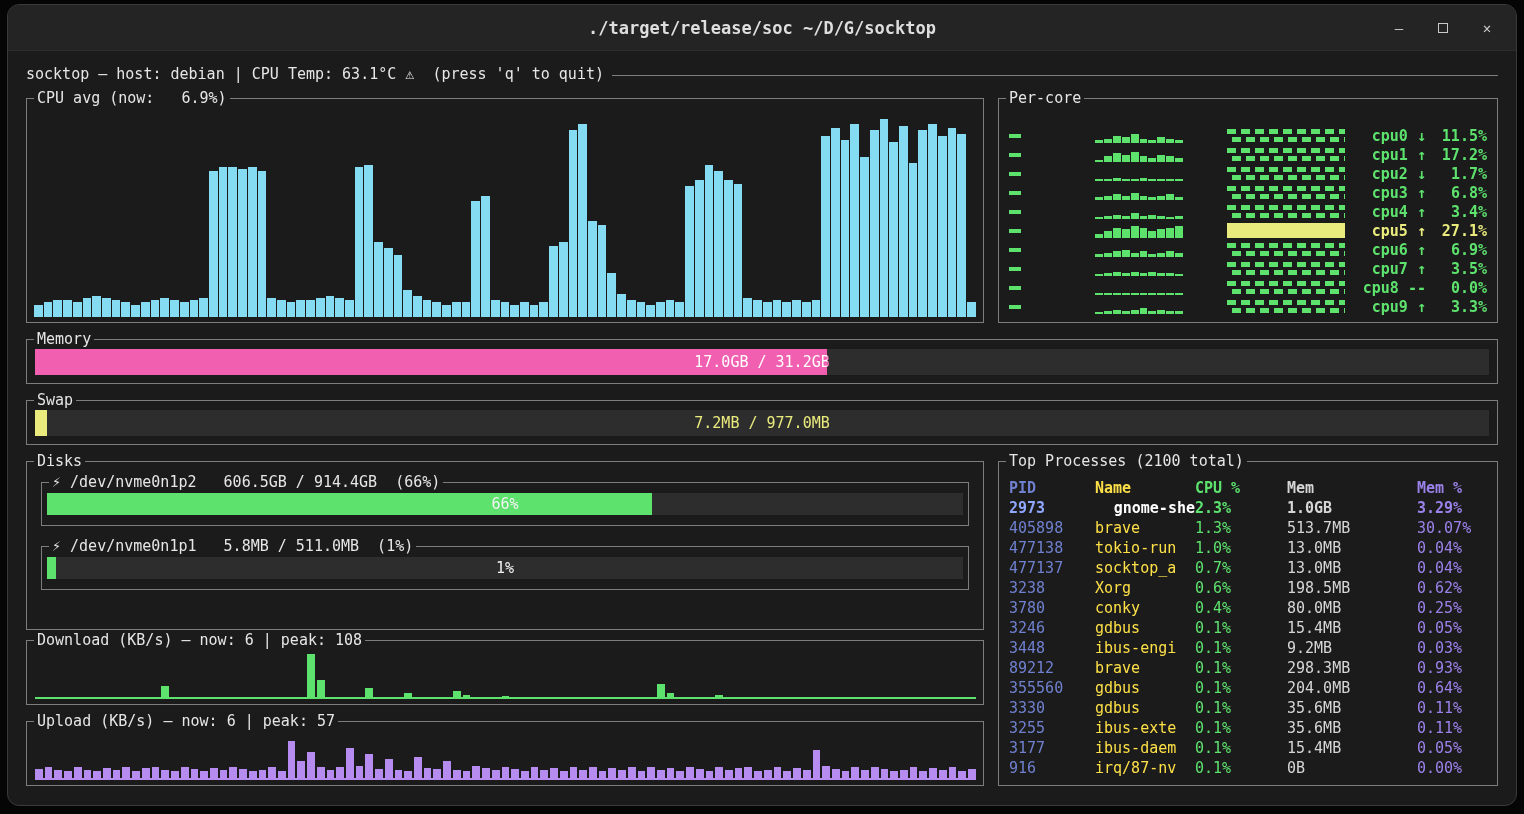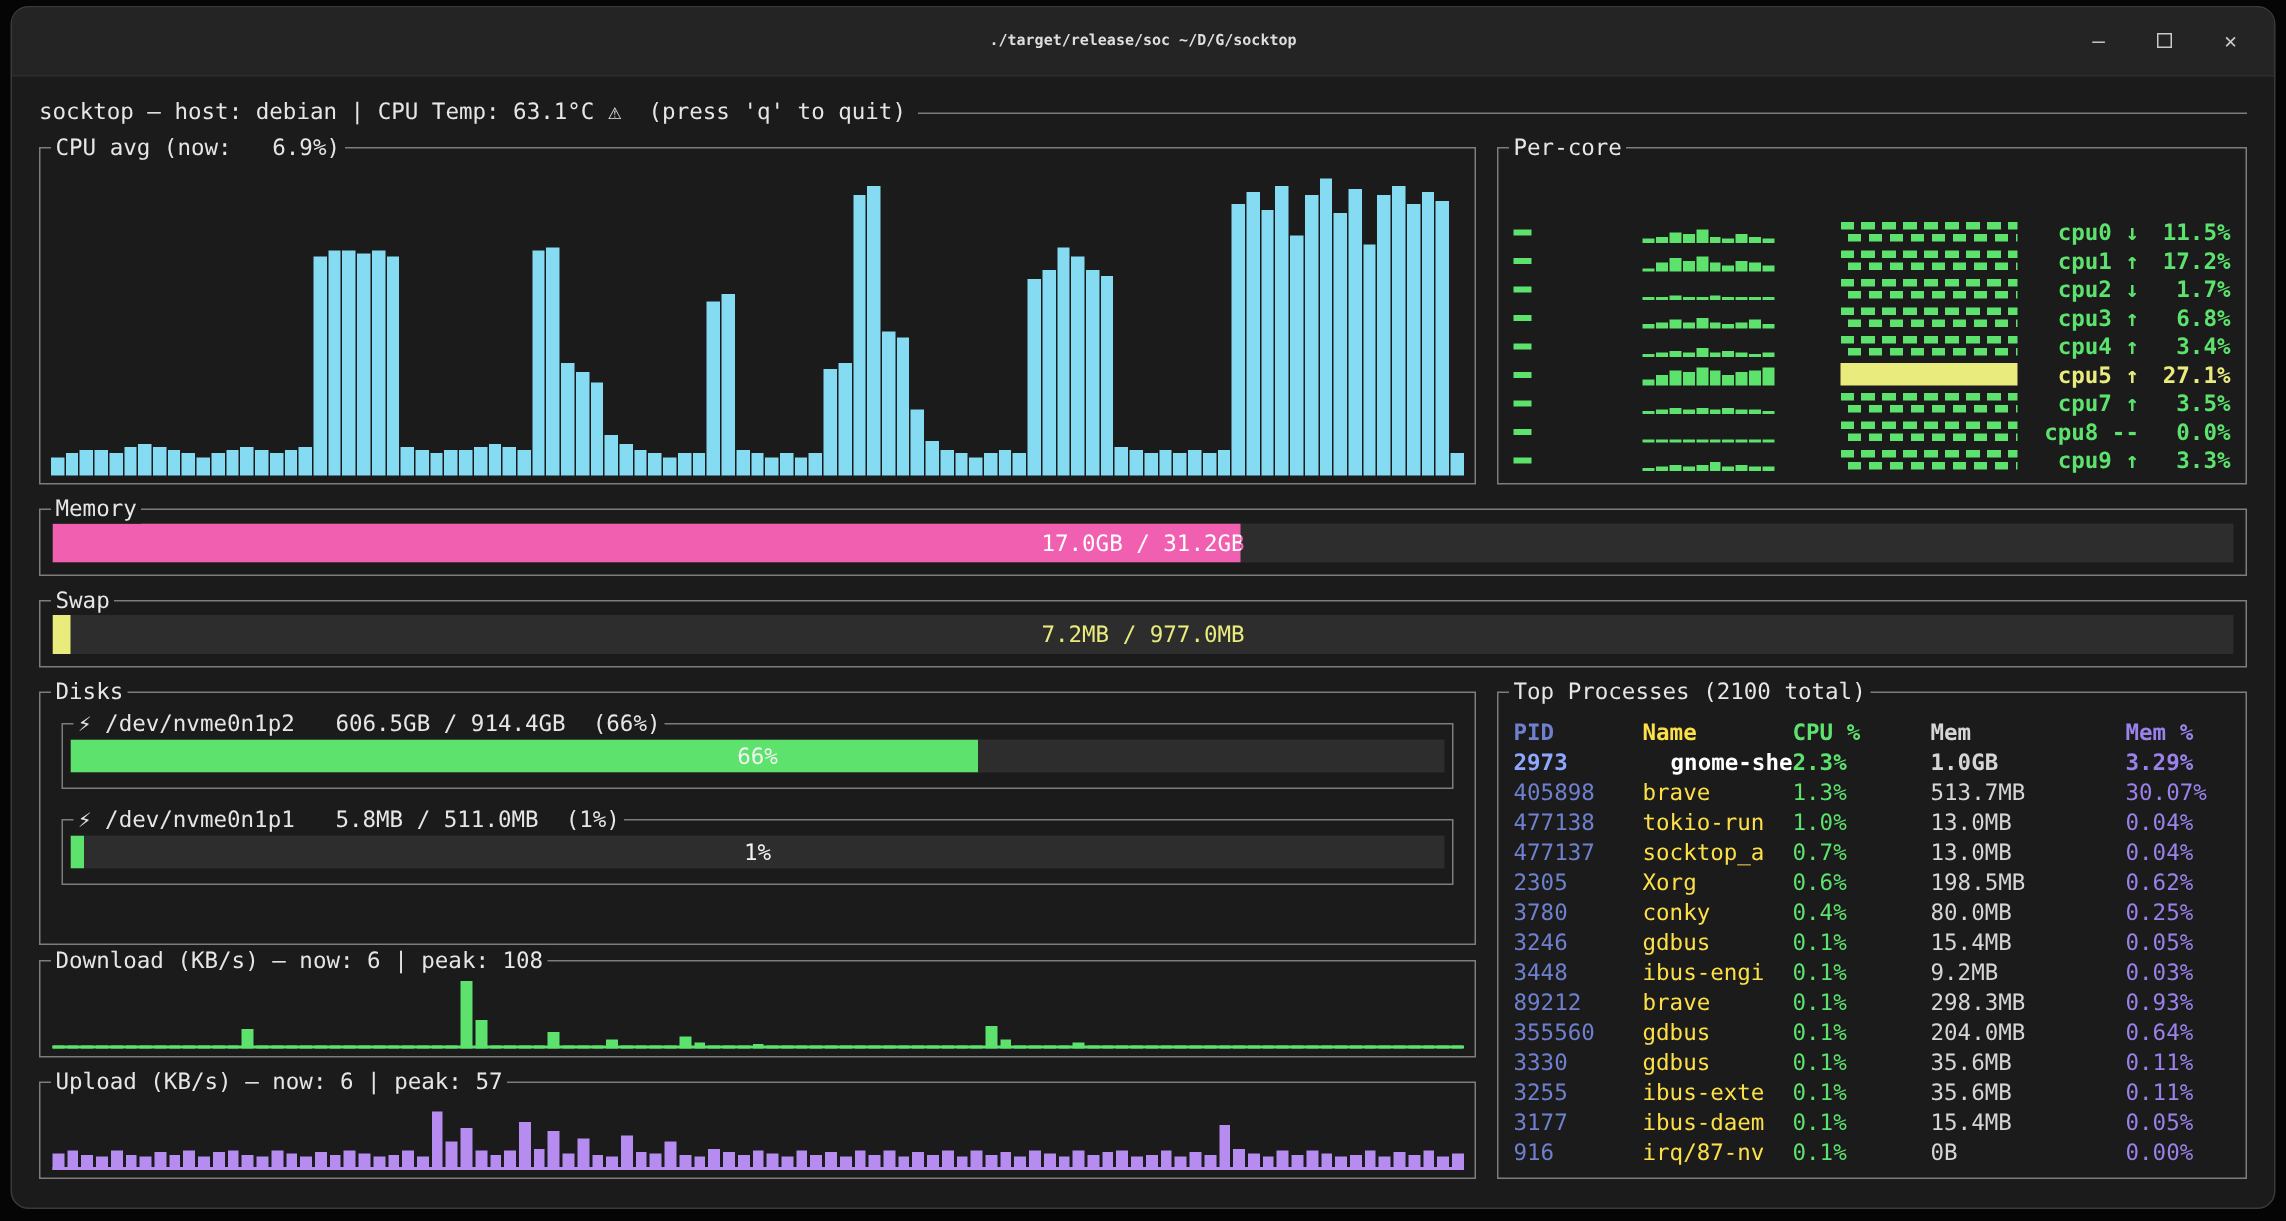--- a/index.html
+++ b/index.html
@@ -4,21 +4,21 @@
 <style>
   * { margin:0; padding:0; box-sizing:border-box; }
   html,body { width:1524px; height:814px; background:#050505; overflow:hidden;
     font-family:"DejaVu Sans Mono","Liberation Mono",monospace; }
 
   .window { position:absolute; inset:4px 7px 8px 7px; background:#1b1b1b;
     border:1px solid #3a3a3a; border-radius:12px; overflow:hidden; display:flex; flex-direction:column; }
 
   .titlebar { height:46px; flex:none; background:#242424; border-bottom:1px solid #2d2d2d;
     display:flex; align-items:center; justify-content:center; position:relative; }
-  .titlebar .title { font-size:10px; font-weight:bold; color:#dedede; }
+  .titlebar .title { font-size:17px; font-weight:bold; color:#dedede; }
   .controls { position:absolute; right:22px; top:0; height:100%; display:flex; align-items:center; gap:30px; color:#c9c9c9; font-size:14px; }
   .ctl { cursor:pointer; width:14px; text-align:center; line-height:14px; }
   .maxbox { width:10px; height:10px; border:1.5px solid #c9c9c9; display:inline-block; }
 
   .term { flex:1; padding:12px 18px 0; position:relative; color:#e6e6e6; font-size:15px; }
 
   .app-header { display:flex; align-items:center; height:22px; white-space:pre;text-align:center; }
   .app-header .line { flex:1; height:1px; background:#7d7d7d; margin-left:8px; margin-top:2px; }
 
   .panel { position:relative; border:1px solid #7d7d7d; background:#1b1b1b; }
@@ -324,20 +324,37 @@
                 <i style="height:60%"></i>
                 <i style="height:70%"></i>
                 <i style="height:80%"></i>
               </span>
     <span class="blocks"></span>
     <span class="core-label"><span class="cname">cpu5</span> ↑ <span class="cpct">27.1%</span></span>
   </div>
   <div class="core-row">
     <span class="tick"></span>
     <span class="spark">
+                <i style="height:20%"></i>
+                <i style="height:30%"></i>
+                <i style="height:40%"></i>
+                <i style="height:50%"></i>
+                <i style="height:30%"></i>
+                <i style="height:40%"></i>
+                <i style="height:20%"></i>
+                <i style="height:30%"></i>
+                <i style="height:40%"></i>
+                <i style="height:30%"></i>
+              </span>
+    <span class="blocks"></span>
+    <span class="core-label"><span class="cname">cpu6</span> ↑ <span class="cpct">6.9%</span></span>
+  </div>
+  <div class="core-row">
+    <span class="tick"></span>
+    <span class="spark">
                 <i style="height:10%"></i>
                 <i style="height:20%"></i>
                 <i style="height:30%"></i>
                 <i style="height:20%"></i>
                 <i style="height:30%"></i>
                 <i style="height:20%"></i>
                 <i style="height:30%"></i>
                 <i style="height:20%"></i>
                 <i style="height:20%"></i>
                 <i style="height:10%"></i>
@@ -666,21 +683,21 @@
               <div class="pc c4">0.04%</div>
             </div>
             <div class="prow">
               <div class="pc c0">477137</div>
               <div class="pc c1">socktop_a</div>
               <div class="pc c2">0.7%</div>
               <div class="pc c3">13.0MB</div>
               <div class="pc c4">0.04%</div>
             </div>
             <div class="prow">
-              <div class="pc c0">2305</div>
+              <div class="pc c0">3238</div>
               <div class="pc c1">Xorg</div>
               <div class="pc c2">0.6%</div>
               <div class="pc c3">198.5MB</div>
               <div class="pc c4">0.62%</div>
             </div>
             <div class="prow">
               <div class="pc c0">3780</div>
               <div class="pc c1">conky</div>
               <div class="pc c2">0.4%</div>
               <div class="pc c3">80.0MB</div>

